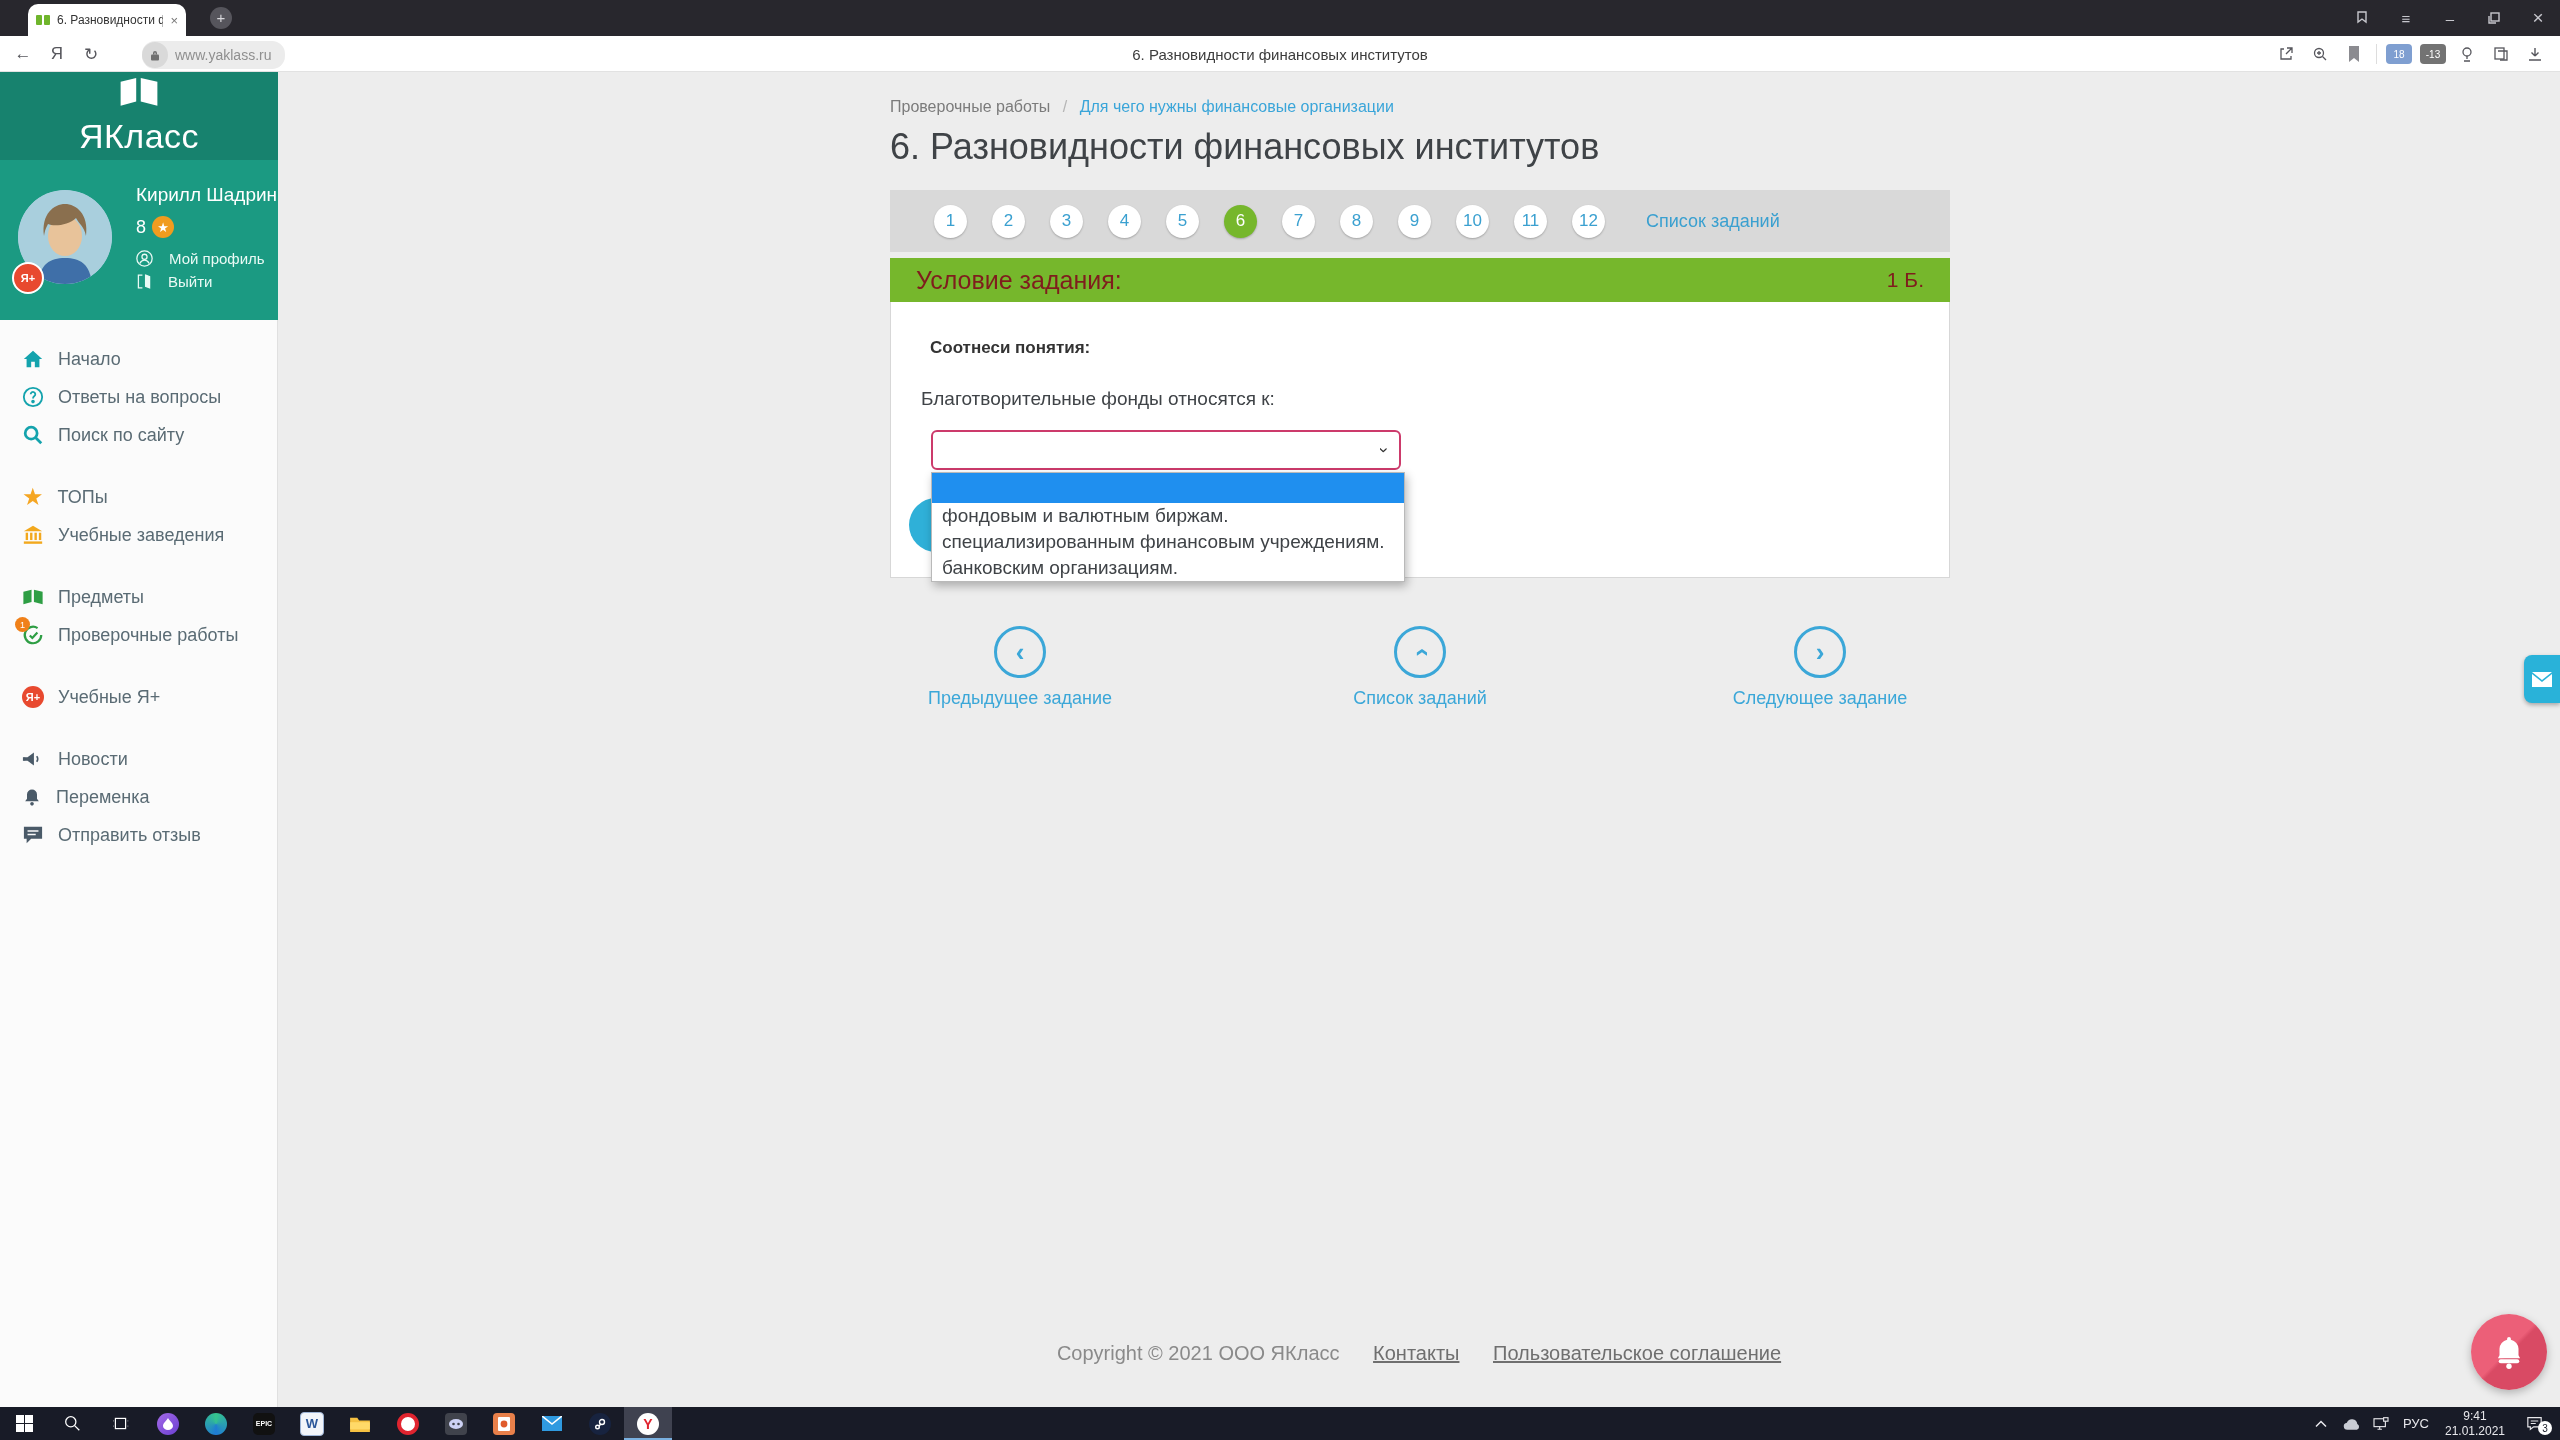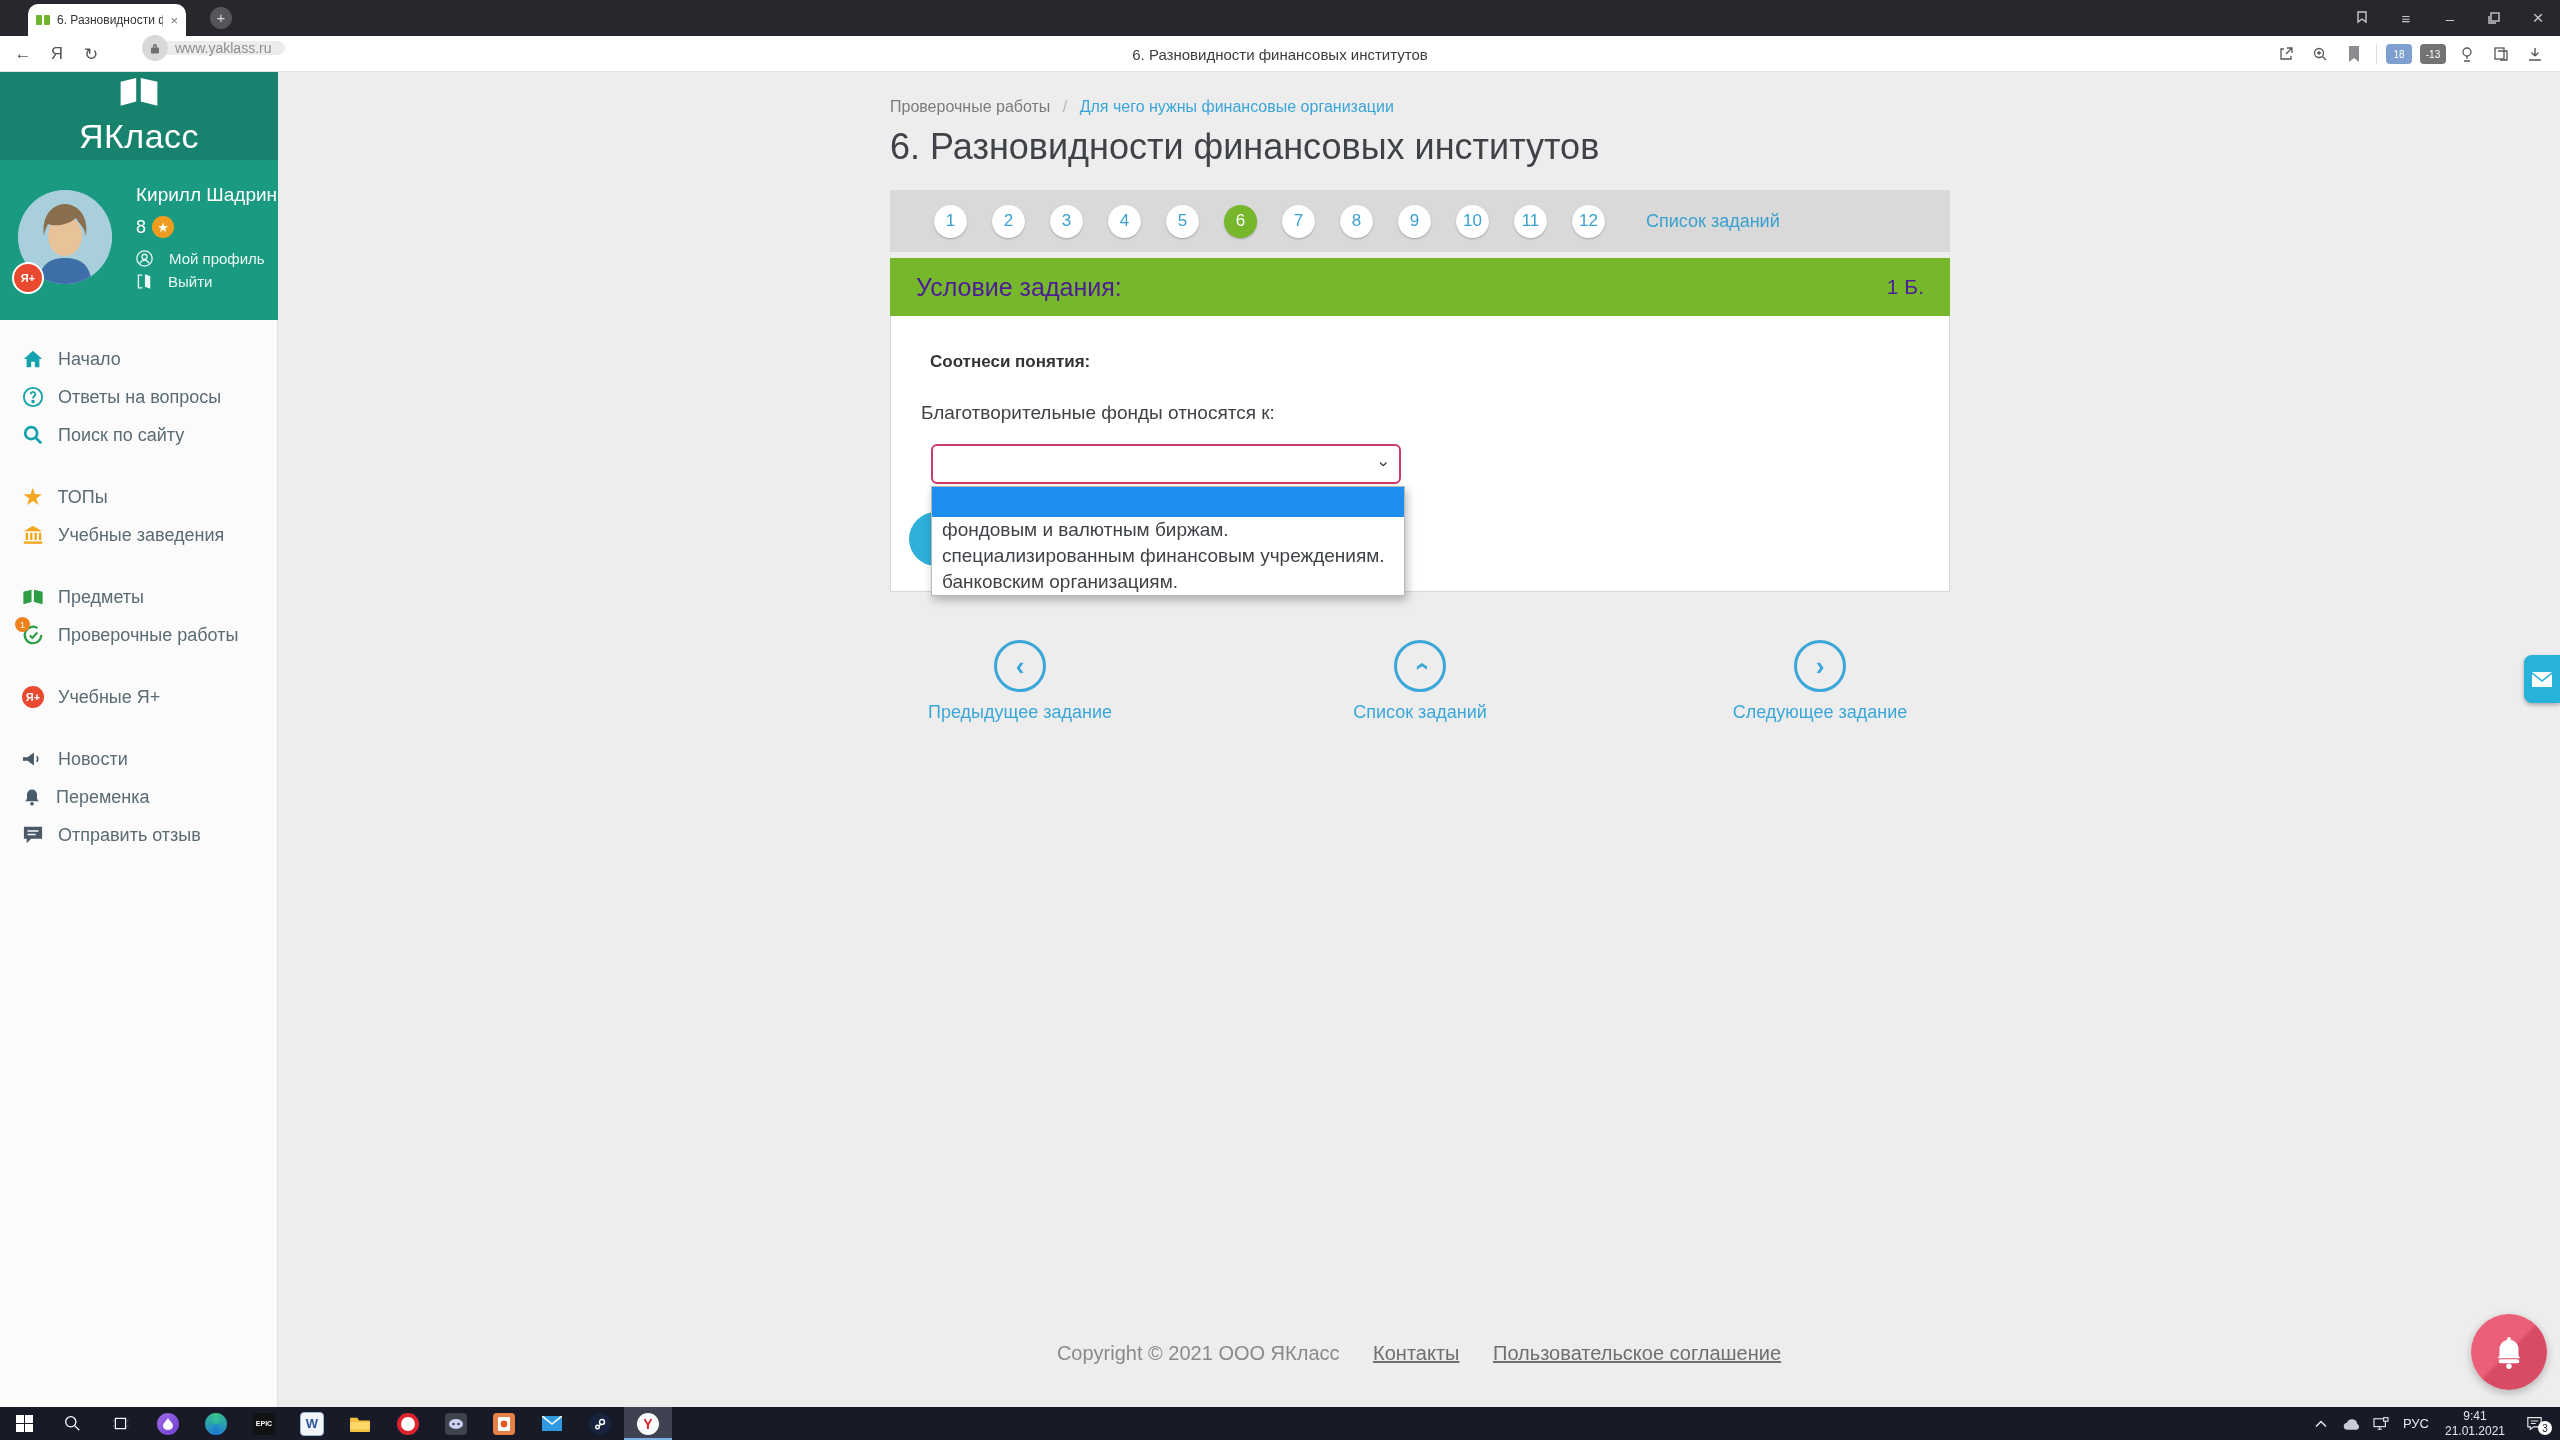--- a/index.html
+++ b/index.html
@@ -14,21 +14,21 @@
   .tab-title{font-size:12px;color:#333;white-space:nowrap;overflow:hidden;flex:1;}
   .tab-close{font-size:13px;color:#777;cursor:default;}
   .favicon{display:flex;gap:2px;}
   .favicon i{width:6px;height:10px;background:#6fb52c;border-radius:1px;}
   .newtab{position:absolute;left:210px;top:7px;width:22px;height:22px;border-radius:50%;background:#56555c;
           color:#d8d8dc;font-size:15px;line-height:22px;text-align:center;}
   .wctl{position:absolute;top:0;height:36px;display:flex;align-items:center;color:#c7c7cd;font-size:15px;}
   .wctl span{width:44px;text-align:center;}
   .toolbar{position:absolute;left:0;top:36px;width:2560px;height:36px;background:#fff;border-bottom:1px solid #e2e2e2;box-sizing:border-box;}
   .tool-ic{color:#56565c;font-size:17px;width:34px;height:36px;display:inline-flex;align-items:center;justify-content:center;}
-  .urlpill{position:absolute;left:142px;top:5px;height:14px;background:#ececec;border-radius:13px;display:flex;align-items:center;padding:0 14px 0 0;}
+  .urlpill{position:absolute;left:142px;top:5px;height:28px;background:#ececec;border-radius:13px;display:flex;align-items:center;padding:0 14px 0 0;}
   .lockbox{width:26px;height:26px;border-radius:13px;background:#d9d9d9;display:flex;align-items:center;justify-content:center;margin-right:7px;}
   .url{font-size:14px;color:#8f8f8f;}
   .pgtitle{position:absolute;left:0;top:0;width:2560px;height:36px;display:flex;align-items:center;justify-content:center;
            font-size:15px;color:#3c3c3c;pointer-events:none;}
   .extbadge{width:26px;height:20px;border-radius:4px;background:#7f9fd1;color:#fff;font-size:10px;display:inline-flex;align-items:center;justify-content:center;margin:0 4px;}
   .tdiv{width:1px;height:20px;background:#ddd;margin:0 5px;}
 
   
   .page{position:absolute;left:0;top:72px;width:2560px;height:1335px;background:#ededed;}
   .sidebar{position:absolute;left:0;top:0;width:278px;height:1335px;background:#fbfbfb;border-right:1px solid #e0e0e0;box-sizing:border-box;}
@@ -53,21 +53,21 @@
   .content{position:absolute;left:612px;top:0;width:1060px;}
   .crumb{margin-top:26px;font-size:16px;color:#7b7b7b;}
   .crumb a{color:#3aa5d9;text-decoration:none;}
   .crumb .sep{margin:0 8px;color:#b5b5b5;}
   .h1{margin-top:10px;font-size:36px;color:#3f4347;}
   .pillsbar{margin-top:22px;height:62px;background:#d9d9d9;display:flex;align-items:center;padding-left:44px;box-sizing:border-box;gap:25px;}
   .pill{width:33px;height:33px;border-radius:50%;background:#fff;color:#3aa0d0;font-size:17px;display:flex;align-items:center;
         justify-content:center;box-shadow:0 1px 2px rgba(0,0,0,.25);cursor:pointer;}
   .pill.active{background:#76b72c;color:#fff;}
   .tasklist-link{margin-left:16px;font-size:18px;color:#3aa0d0;text-decoration:none;}
-  .greenbar{margin-top:6px;height:58px;background:#76b72c;color:#4c1d95;display:flex;align-items:center;justify-content:space-between;
+  .greenbar{margin-top:6px;height:44px;background:#76b72c;color:#7f1d1d;display:flex;align-items:center;justify-content:space-between;
             padding:8px 26px;box-sizing:border-box;}
   .greenbar .cap{font-size:25px;}
   .greenbar .pts{font-size:21px;}
   .card{position:relative;background:#fff;border:1px solid #d7d7d7;border-top:none;height:276px;box-sizing:border-box;padding:36px 30px 0 30px;}
   .qbold{font-size:17px;font-weight:bold;color:#333;margin-left:9px;}
   .qtext{margin-top:30px;font-size:19px;color:#3f4347;}
   .selectbox{position:absolute;left:40px;top:128px;width:470px;height:40px;border:2px solid #cc3a6b;border-radius:6px;background:#fff;
              display:flex;align-items:center;justify-content:flex-end;padding-right:12px;box-sizing:border-box;cursor:pointer;}
   .sel-caret{transform:rotate(90deg);font-size:17px;color:#333;}
   .answerbtn{position:absolute;left:18px;top:196px;width:230px;height:54px;border-radius:27px;background:#2fb0d8;z-index:1;}

